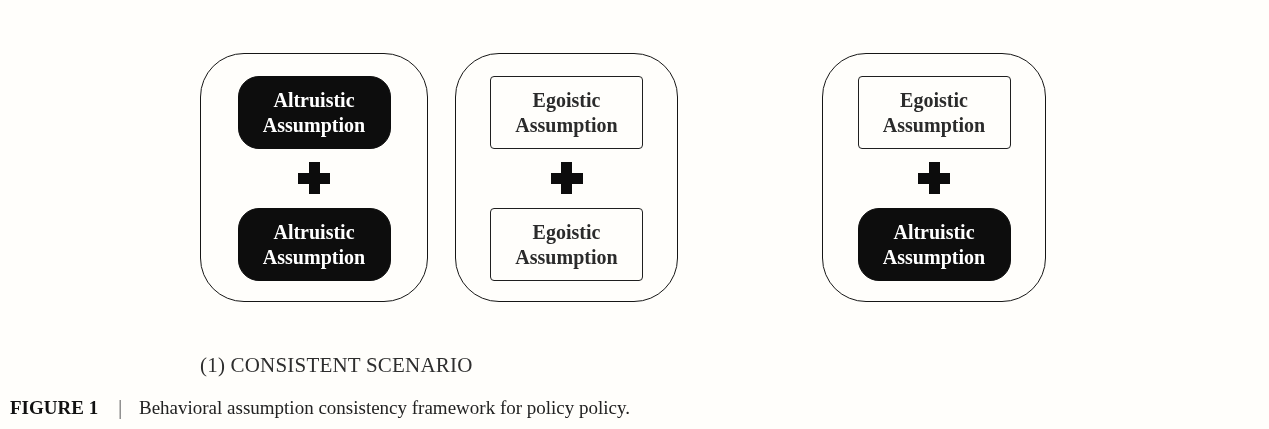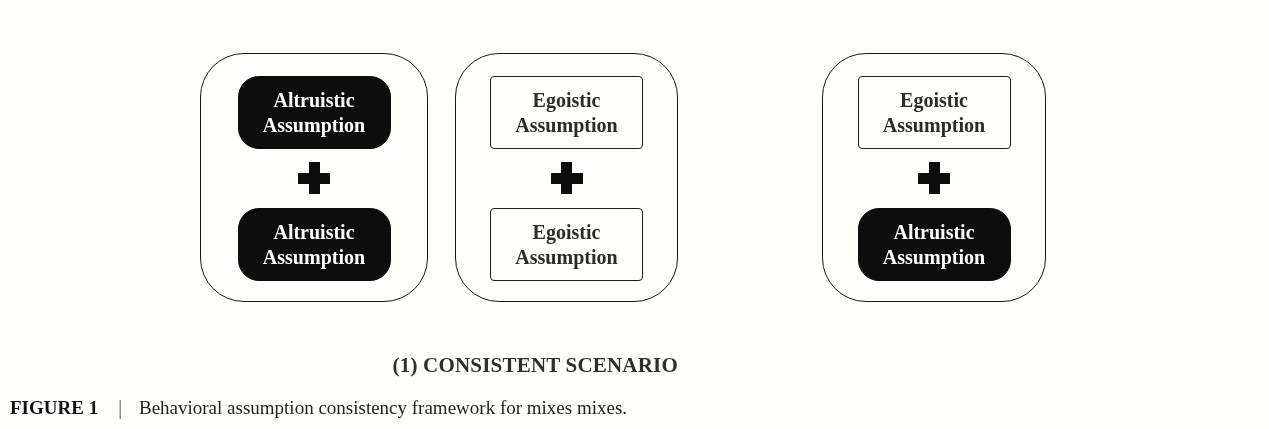--- a/index.html
+++ b/index.html
@@ -76,22 +76,22 @@
     position: absolute;
     top: 0; left: 10.5px;
     width: 11px; height: 32px;
     background: #0c0c0c;
   }
 
   
   .scenario-label {
     position: absolute;
     top: 352px;
-    text-align: right;
-    font-weight: 700;
+    text-align: left;
+    font-weight: 400;
     font-size: 21px;
     line-height: 26px;
     color: #2e2e2e;
     letter-spacing: 0.2px;
     white-space: nowrap;
   }
   .scenario-label.s1 { left: 200px; width: 478px; }
   .scenario-label.s2 { left: 740px; width: 390px; }
 
   
@@ -142,16 +142,16 @@
     <div class="plus">
       <span class="bar-h"></span>
       <span class="bar-v"></span>
     </div>
     <div class="abox filled">Altruistic Assumption</div>
   </div>
 
   <div class="scenario-label s1">(1) CONSISTENT SCENARIO</div>
 
   <div class="caption">
-    <span class="cap-label">FIGURE 1</span><span class="cap-sep">|</span><span class="cap-text">Behavioral assumption consistency framework for mixes mixes.</span>
+    <span class="cap-label">FIGURE 1</span><span class="cap-sep">|</span><span class="cap-text">Behavioral assumption consistency framework for policy policy.</span>
   </div>
 
 </div>
 
 </body></html>

